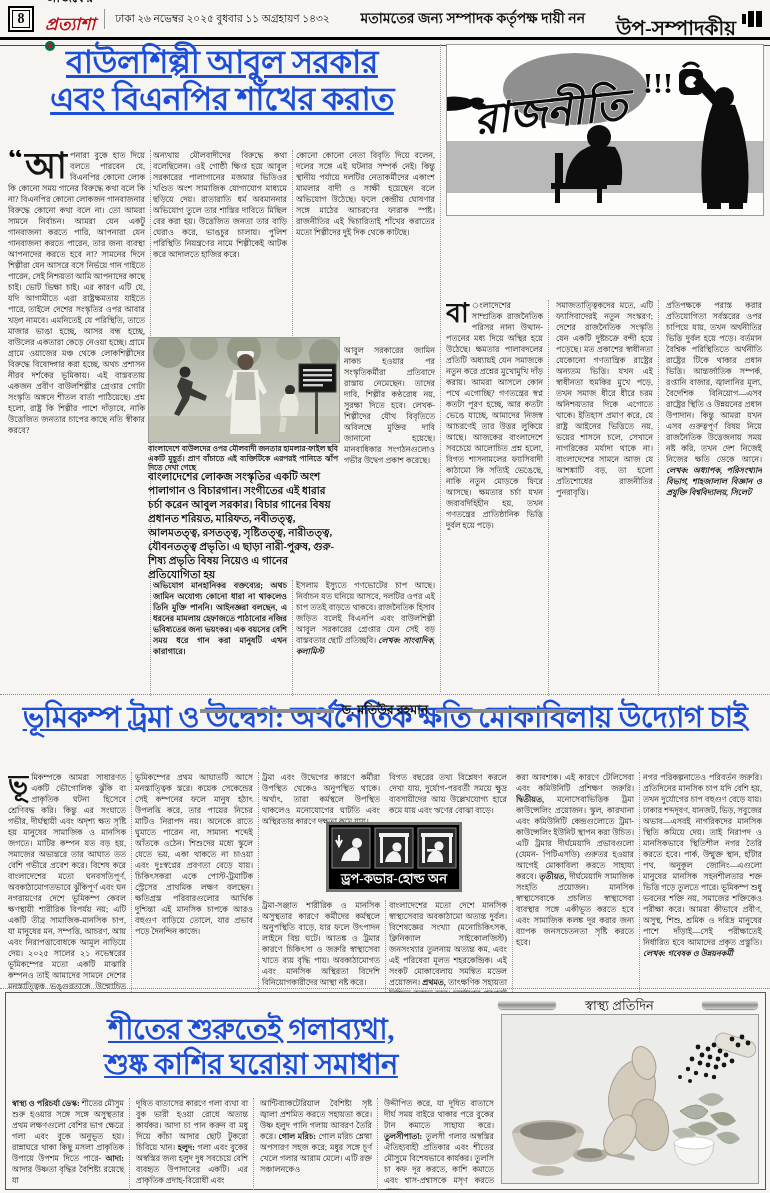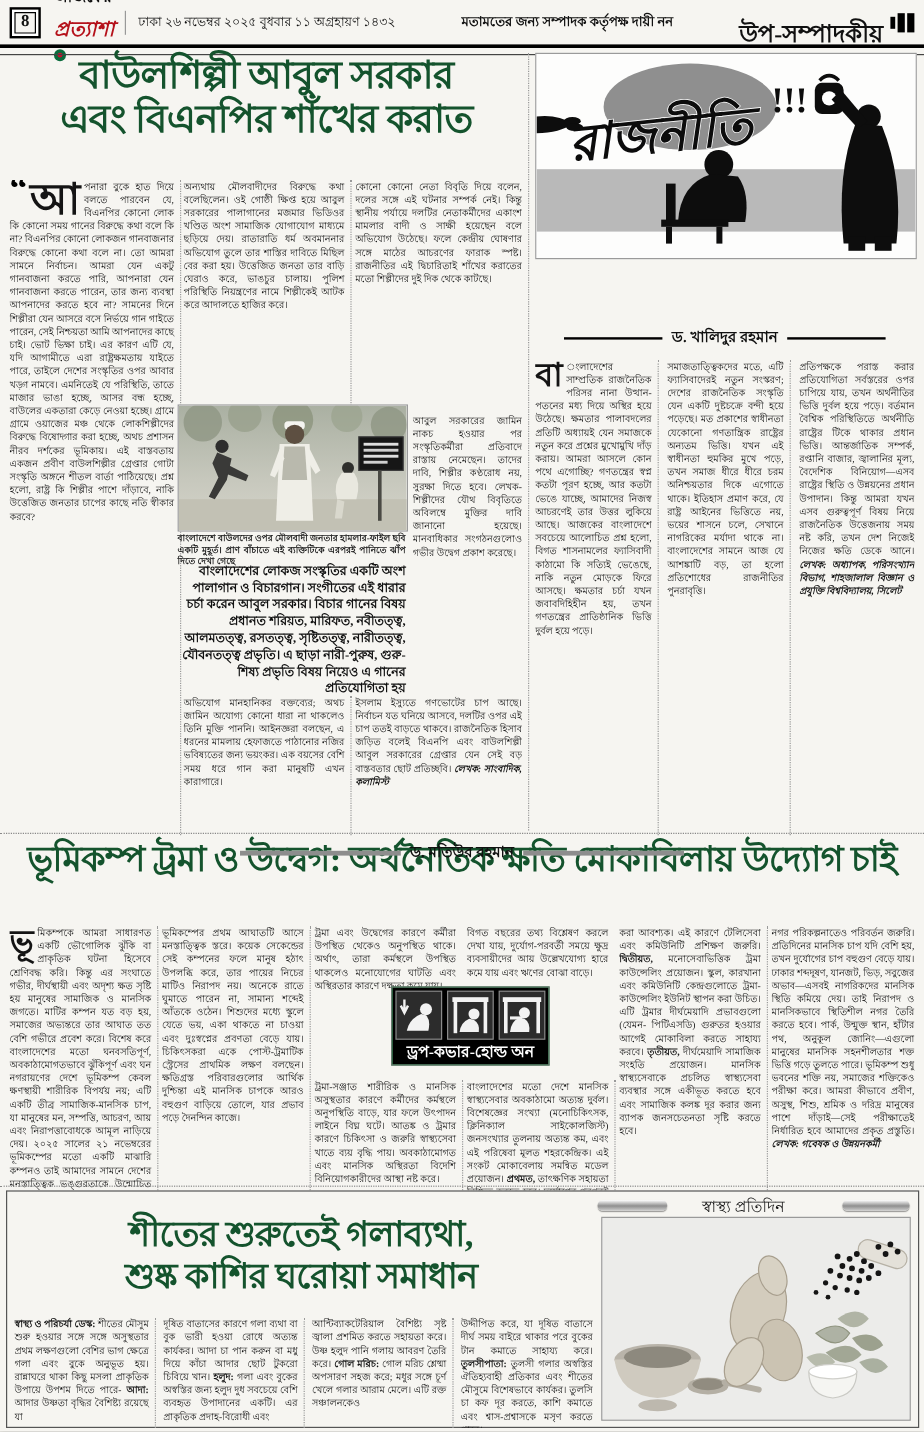--- a/index.html
+++ b/index.html
@@ -10,45 +10,45 @@
   .hdr{position:absolute;left:0;top:3px;width:770px;height:32px;display:flex;align-items:center;}
   .pagebox{margin-left:8px;width:22px;height:22px;border:2px solid #000;box-shadow:inset 0 0 0 2px #fff,inset 0 0 0 3px #000;
            display:flex;align-items:center;justify-content:center;font-weight:bold;font-size:14px;}
   .masthead{margin-left:10px;display:flex;align-items:baseline;gap:2px;white-space:nowrap;flex-direction:column;}
   .mast1{font-weight:bold;font-size:13px;color:#111;}
   .mast2{font-weight:bold;font-size:17px;color:#b5121b;font-style:italic;}
   .flagdot{width:10px;height:10px;border-radius:50%;background:#0a6b3c;position:relative;display:inline-block;margin-left:1px;}
   .flagdot::after{content:"";position:absolute;left:3px;top:3px;width:4px;height:4px;border-radius:50%;background:#c8102e;}
   .hsep{width:1px;height:20px;background:#999;margin:0 10px;}
   .dateline{font-size:10.5px;white-space:nowrap;}
-  .disclaimer{font-size:11px;font-weight:bold;white-space:nowrap;margin-left:auto;}
+  .disclaimer{font-size:14px;font-weight:bold;white-space:nowrap;margin-left:auto;}
   .sectiontitle{font-size:20px;font-weight:bold;white-space:nowrap;margin-left:auto;margin-right:6px;margin-top:21px;}
   .hdr-glyph{display:flex;gap:2px;margin-right:8px;align-items:center;}
   .hdr-glyph i{display:block;background:#000;}
   .rule-double{position:absolute;left:0;top:37px;width:770px;height:5px;border-top:3px solid #000;border-bottom:1px solid #444;}
   
   .col{position:absolute;font-size:8px;line-height:11px;text-align:justify;overflow:hidden;color:#141414;}
   .sep{border-right:1px dotted #9a9a9a;}
   .dropcap{float:left;font-weight:bold;font-size:27px;line-height:24px;padding:1px 3px 0 0;}
   .dropcap.big{font-size:36px;line-height:30px;}
   .bigquote{float:left;font-weight:bold;font-size:30px;line-height:16px;padding-right:2px;color:#000;}
   .b{font-weight:bold;}
   .author{font-weight:bold;font-style:italic;}
-  .headline{position:absolute;font-weight:bold;text-align:center;color:#14532d;text-wrap:balance;letter-spacing:-.5px;}
+  .headline{position:absolute;font-weight:bold;text-align:center;color:#1d4ed8;text-wrap:balance;letter-spacing:-.5px;text-decoration:underline;}
   .byline{position:absolute;display:flex;align-items:center;gap:8px;}
   .byline .lbl{font-weight:bold;font-size:12.5px;white-space:nowrap;}
   .byline .rl{flex:1;height:0;border-top:2.5px solid #000;}
   .byline.gray .rl{border-top:4px solid #8d8d8d;}
   .vdots{position:absolute;width:0;border-left:1px dotted #999;}
   .hdots{position:absolute;height:0;border-top:1px dotted #888;}
   
   .media{position:absolute;border:1px solid #9a9a9a;background:#fff;overflow:hidden;}
   .caption{position:absolute;font-size:7.5px;line-height:9.5px;font-weight:bold;color:#222;text-align:justify;}
   .credit{float:right;font-weight:bold;}
-  .standfirst{position:absolute;font-weight:bold;font-size:10.5px;line-height:14px;text-align:right;color:#111;}
+  .standfirst{position:absolute;font-weight:bold;font-size:10.5px;line-height:14px;text-align:left;color:#111;}
   
   .healthbox{position:absolute;left:5px;top:992px;width:759px;height:196px;border:1px solid #555;background:#f6f5f1;}
   .bar3d{position:absolute;height:9px;border-radius:5px;background:linear-gradient(#ffffff,#8f8f8f 55%,#cfcfcf);box-shadow:0 1px 1px rgba(0,0,0,.4);}
   .healthlbl{position:absolute;font-weight:normal;font-size:13px;white-space:nowrap;}
 </style>
 </head>
 <body>
 
 <div class="page">
 
@@ -119,21 +119,21 @@
       <rect x="166" y="54" width="3" height="42" fill="#4a4a44"></rect>
     </svg>
   </div>
   <div class="caption" style="left:148px;top:444px;width:190px;height:22px;">
     <span class="credit">-ফাইল ছবি</span>
     <span>বাংলাদেশে বাউলদের ওপর মৌলবাদী জনতার হামলার একটি মুহূর্ত। প্রাণ বাঁচাতে এই ব্যক্তিটিকে এরপরই পানিতে ঝাঁপ দিতে দেখা গেছে</span>
   </div>
   <div class="standfirst" style="left:148px;top:470px;width:190px;height:98px;">বাংলাদেশের লোকজ সংস্কৃতির একটি অংশ পালাগান ও বিচারগান। সংগীতের এই ধারার চর্চা করেন আবুল সরকার। বিচার গানের বিষয় প্রধানত শরিয়ত, মারিফত, নবীতত্ত্ব, আলমতত্ত্ব, রসতত্ত্ব, সৃষ্টিতত্ত্ব, নারীতত্ত্ব, যৌবনতত্ত্ব প্রভৃতি। এ ছাড়া নারী-পুরুষ, গুরু-শিষ্য প্রভৃতি বিষয় নিয়েও এ গানের প্রতিযোগিতা হয়</div>
 
   <p class="col" style="left:344px;top:337px;width:91px;height:228px;">আবুল সরকারের জামিন নাকচ হওয়ার পর সংস্কৃতিকর্মীরা প্রতিবাদে রাস্তায় নেমেছেন। তাদের দাবি, শিল্পীর কণ্ঠরোধ নয়, সুরক্ষা দিতে হবে। লেখক-শিল্পীদের যৌথ বিবৃতিতে অবিলম্বে মুক্তির দাবি জানানো হয়েছে। মানবাধিকার সংগঠনগুলোও গভীর উদ্বেগ প্রকাশ করেছে।</p>
-  <p class="col sep" style="left:153px;top:572px;width:134px;height:116px;padding-right:5px;">অভিযোগ মানহানিকর বক্তব্যের; অথচ জামিন অযোগ্য কোনো ধারা না থাকলেও তিনি মুক্তি পাননি। আইনজ্ঞরা বলছেন, এ ধরনের মামলায় হেফাজতে পাঠানোর নজির ভবিষ্যতের জন্য ভয়ংকর। এক বয়সের বেশি সময় ধরে গান করা মানুষটি এখন কারাগারে।</p>
+  <p class="col sep" style="left:153px;top:572px;width:134px;height:116px;padding-right:5px;font-weight:bold;">অভিযোগ মানহানিকর বক্তব্যের; অথচ জামিন অযোগ্য কোনো ধারা না থাকলেও তিনি মুক্তি পাননি। আইনজ্ঞরা বলছেন, এ ধরনের মামলায় হেফাজতে পাঠানোর নজির ভবিষ্যতের জন্য ভয়ংকর। এক বয়সের বেশি সময় ধরে গান করা মানুষটি এখন কারাগারে।</p>
   <p class="col" style="left:296px;top:572px;width:139px;height:116px;">
     <span>ইসলাম ইস্যুতে গণভোটের চাপ আছে। নির্বাচন যত ঘনিয়ে আসবে, দলটির ওপর এই চাপ ততই বাড়তে থাকবে। রাজনৈতিক হিসাব জড়িত বলেই বিএনপি এবং বাউলশিল্পী আবুল সরকারের গ্রেপ্তার যেন সেই বড় বাস্তবতার ছোট প্রতিচ্ছবি। </span>
     <span class="author">লেখক: সাংবাদিক, কলামিস্ট</span>
   </p>
 
   <div class="vdots" style="left:440px;top:44px;height:648px;"></div>
 
   <div class="media" style="left:446px;top:44px;width:316px;height:170px;">
     <svg width="316" height="170" viewBox="0 0 316 170">
       <rect width="316" height="170" fill="#fdfdfc"></rect>
@@ -156,25 +156,20 @@
       <path d="M236 22 q8 -8 16 0" stroke="#0d0d0d" stroke-width="3" fill="none"></path>
       <rect x="232" y="24" width="24" height="26" rx="6" fill="#0d0d0d"></rect>
       <circle cx="244" cy="37" r="6" fill="#ffffff"></circle>
 
       <circle cx="277" cy="52" r="10" fill="#0d0d0d"></circle>
       <path d="M266 58 Q250 100 256 158 L300 158 Q306 104 288 60 Z" fill="#0d0d0d"></path>
       <path d="M268 62 L246 38 L254 30 L276 56 Z" fill="#0d0d0d"></path>
       <rect x="260" y="152" width="14" height="12" fill="#0d0d0d"></rect>
       <rect x="282" y="152" width="14" height="12" fill="#0d0d0d"></rect>
     </svg>
-  </div>
-  <div class="byline" style="left:470px;top:272px;width:268px;">
-    <span class="rl"></span>
-    <span class="lbl">ড. খালিদুর রহমান</span>
-    <span class="rl"></span>
   </div>
   <p class="col sep" style="left:446px;top:292px;width:97px;height:396px;padding-right:5px;">
     <span class="dropcap">বা</span><span>ংলাদেশের সাম্প্রতিক রাজনৈতিক পরিসর নানা উত্থান-পতনের মধ্য দিয়ে অস্থির হয়ে উঠেছে। ক্ষমতার পালাবদলের প্রতিটি অধ্যায়ই যেন সমাজকে নতুন করে প্রশ্নের মুখোমুখি দাঁড় করায়। আমরা আসলে কোন পথে এগোচ্ছি? গণতন্ত্রের স্বপ্ন কতটা পূরণ হচ্ছে, আর কতটা ভেঙে যাচ্ছে, আমাদের নিজস্ব আচরণেই তার উত্তর লুকিয়ে আছে। আজকের বাংলাদেশে সবচেয়ে আলোচিত প্রশ্ন হলো, বিগত শাসনামলের ফ্যাসিবাদী কাঠামো কি সত্যিই ভেঙেছে, নাকি নতুন মোড়কে ফিরে আসছে। ক্ষমতার চর্চা যখন জবাবদিহিহীন হয়, তখন গণতন্ত্রের প্রাতিষ্ঠানিক ভিত্তি দুর্বল হয়ে পড়ে।</span>
   </p>
   <p class="col sep" style="left:556px;top:292px;width:97px;height:396px;padding-right:5px;">সমাজতাত্ত্বিকদের মতে, এটি ফ্যাসিবাদেরই নতুন সংস্করণ; দেশের রাজনৈতিক সংস্কৃতি যেন একটি দুষ্টচক্রে বন্দী হয়ে পড়েছে। মত প্রকাশের স্বাধীনতা যেকোনো গণতান্ত্রিক রাষ্ট্রের অন্যতম ভিত্তি। যখন এই স্বাধীনতা হুমকির মুখে পড়ে, তখন সমাজ ধীরে ধীরে চরম অনিশ্চয়তার দিকে এগোতে থাকে। ইতিহাস প্রমাণ করে, যে রাষ্ট্র আইনের ভিত্তিতে নয়, ভয়ের শাসনে চলে, সেখানে নাগরিকের মর্যাদা থাকে না। বাংলাদেশের সামনে আজ যে আশঙ্কাটি বড়, তা হলো প্রতিশোধের রাজনীতির পুনরাবৃত্তি।</p>
   <p class="col" style="left:666px;top:292px;width:96px;height:396px;">
     <span>প্রতিপক্ষকে পরাস্ত করার প্রতিযোগিতা সর্বস্তরের ওপর চাপিয়ে যায়, তখন অর্থনীতির ভিত্তি দুর্বল হয়ে পড়ে। বর্তমান বৈশ্বিক পরিস্থিতিতে অর্থনীতি রাষ্ট্রের টিকে থাকার প্রধান ভিত্তি। আন্তর্জাতিক সম্পর্ক, রপ্তানি বাজার, জ্বালানির মূল্য, বৈদেশিক বিনিয়োগ—এসব রাষ্ট্রের স্থিতি ও উন্নয়নের প্রধান উপাদান। কিন্তু আমরা যখন এসব গুরুত্বপূর্ণ বিষয় নিয়ে রাজনৈতিক উত্তেজনায় সময় নষ্ট করি, তখন দেশ নিজেই নিজের ক্ষতি ডেকে আনে। </span>
     <span class="author">লেখক: অধ্যাপক, পরিসংখ্যান বিভাগ, শাহজালাল বিজ্ঞান ও প্রযুক্তি বিশ্ববিদ্যালয়, সিলেট</span>
   </p>
 
@@ -203,21 +198,21 @@
     <span class="b">দ্বিতীয়ত,</span>
     <span> মনোসেবাভিত্তিক ট্রমা কাউন্সেলিং প্রয়োজন। স্কুল, কারখানা এবং কমিউনিটি কেন্দ্রগুলোতে ট্রমা-কাউন্সেলিং ইউনিট স্থাপন করা উচিত। এটি ট্রমার দীর্ঘমেয়াদি প্রভাবগুলো (যেমন- পিটিএসডি) গুরুতর হওয়ার আগেই মোকাবিলা করতে সাহায্য করবে। </span>
     <span class="b">তৃতীয়ত,</span>
     <span> দীর্ঘমেয়াদি সামাজিক সংহতি প্রয়োজন। মানসিক স্বাস্থ্যসেবাকে প্রচলিত স্বাস্থ্যসেবা ব্যবস্থার সঙ্গে একীভূত করতে হবে এবং সামাজিক কলঙ্ক দূর করার জন্য ব্যাপক জনসচেতনতা সৃষ্টি করতে হবে।</span>
   </p>
   <p class="col" style="left:643px;top:764px;width:119px;height:220px;">
     <span>নগর পরিকল্পনাতেও পরিবর্তন জরুরি। প্রতিদিনের মানসিক চাপ যদি বেশি হয়, তখন দুর্যোগের চাপ বহুগুণ বেড়ে যায়। ঢাকার শব্দদূষণ, যানজট, ভিড়, সবুজের অভাব—এসবই নাগরিকদের মানসিক স্থিতি কমিয়ে দেয়। তাই নিরাপদ ও মানসিকভাবে স্থিতিশীল নগর তৈরি করতে হবে। পার্ক, উন্মুক্ত স্থান, হাঁটার পথ, অনুকূল জোনিং—এগুলো মানুষের মানসিক সহনশীলতার শক্ত ভিত্তি গড়ে তুলতে পারে। ভূমিকম্প শুধু ভবনের শক্তি নয়, সমাজের শক্তিকেও পরীক্ষা করে। আমরা কীভাবে প্রবীণ, অসুস্থ, শিশু, শ্রমিক ও দরিদ্র মানুষের পাশে দাঁড়াই—সেই পরীক্ষাতেই নির্ধারিত হবে আমাদের প্রকৃত প্রস্তুতি। </span>
     <span class="author">লেখক: গবেষক ও উন্নয়নকর্মী</span>
   </p>
 
-  <div class="media" style="left:326px;top:822px;width:130px;height:64px;border:1px solid #737373;background:#15803d;">
+  <div class="media" style="left:326px;top:822px;width:130px;height:64px;border:3px solid #737373;background:#be185d;">
     <svg width="130" height="64" viewBox="0 0 130 64">
       <rect width="130" height="64" fill="#000"></rect>
       <g>
         <rect x="3" y="3" width="38" height="40" fill="#2c2c2c" stroke="#8a8a8a"></rect>
         <circle cx="28" cy="18" r="5" fill="#f2f2f2"></circle>
         <path d="M24 22 Q14 26 12 36 L30 36 Q32 27 28 23 Z" fill="#f2f2f2"></path>
         <path d="M10 10 L10 20 M7 15 L10 21 L13 15" stroke="#f2f2f2" stroke-width="2" fill="none"></path>
       </g>
       <g>
         <rect x="46" y="3" width="38" height="40" fill="#2c2c2c" stroke="#8a8a8a"></rect>

